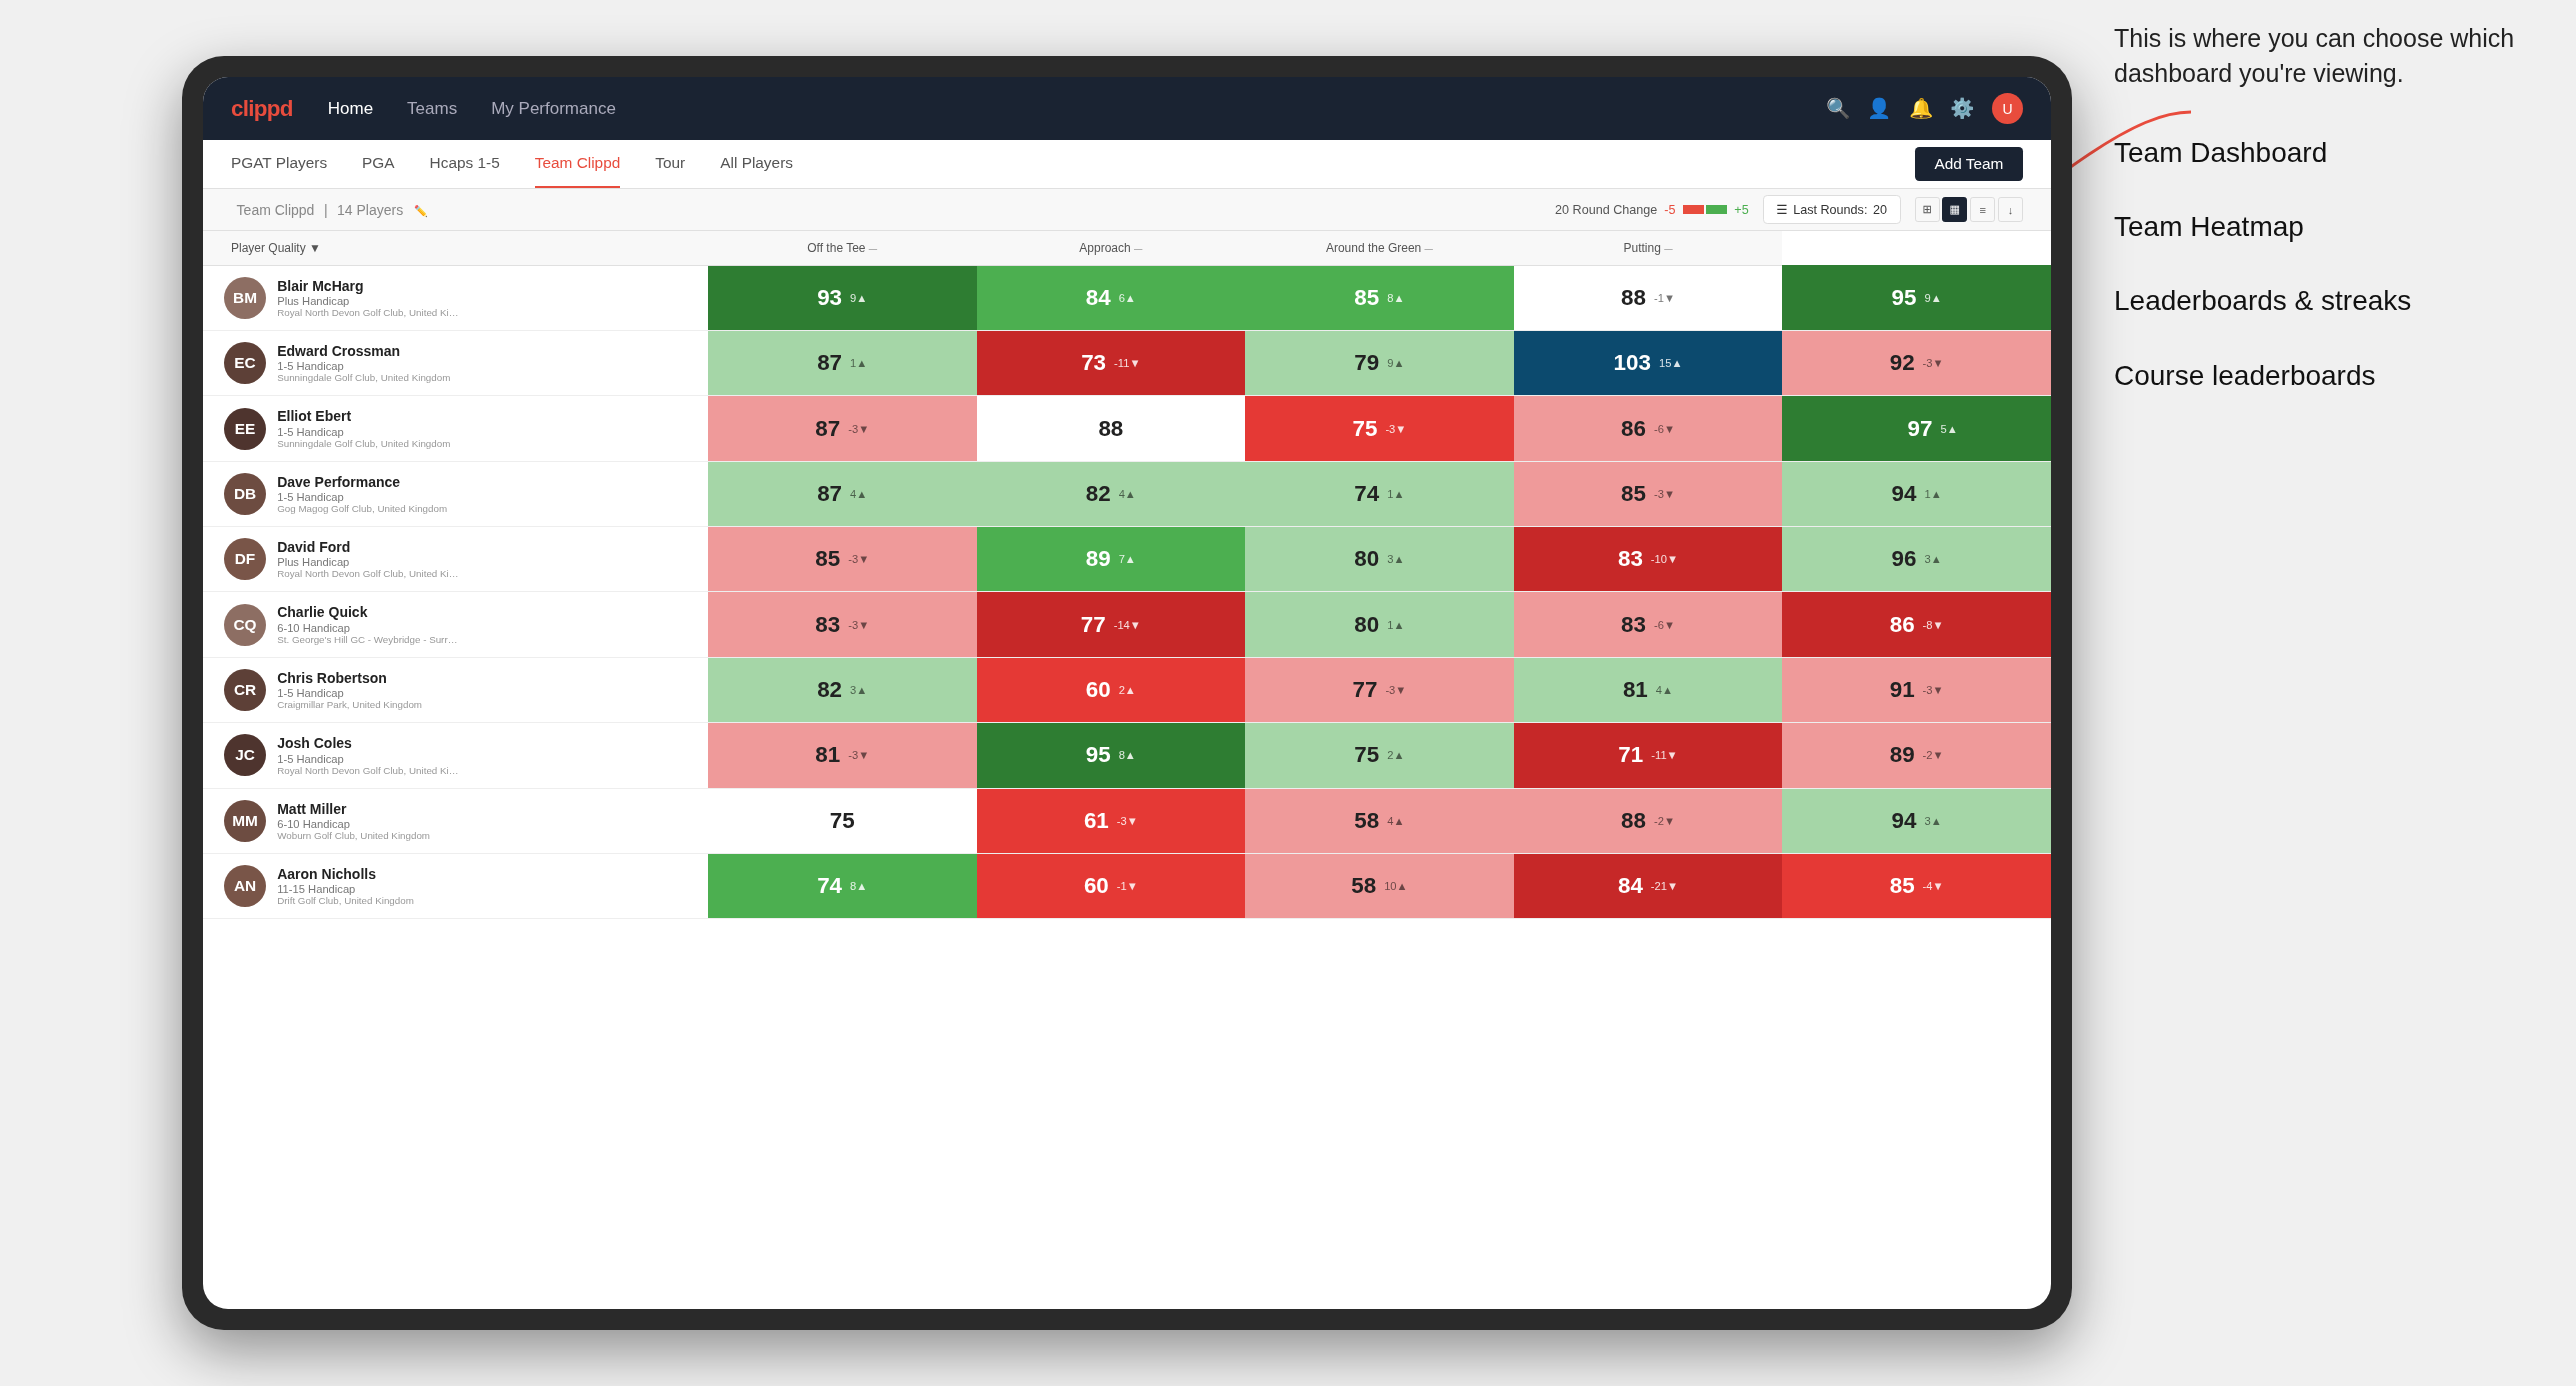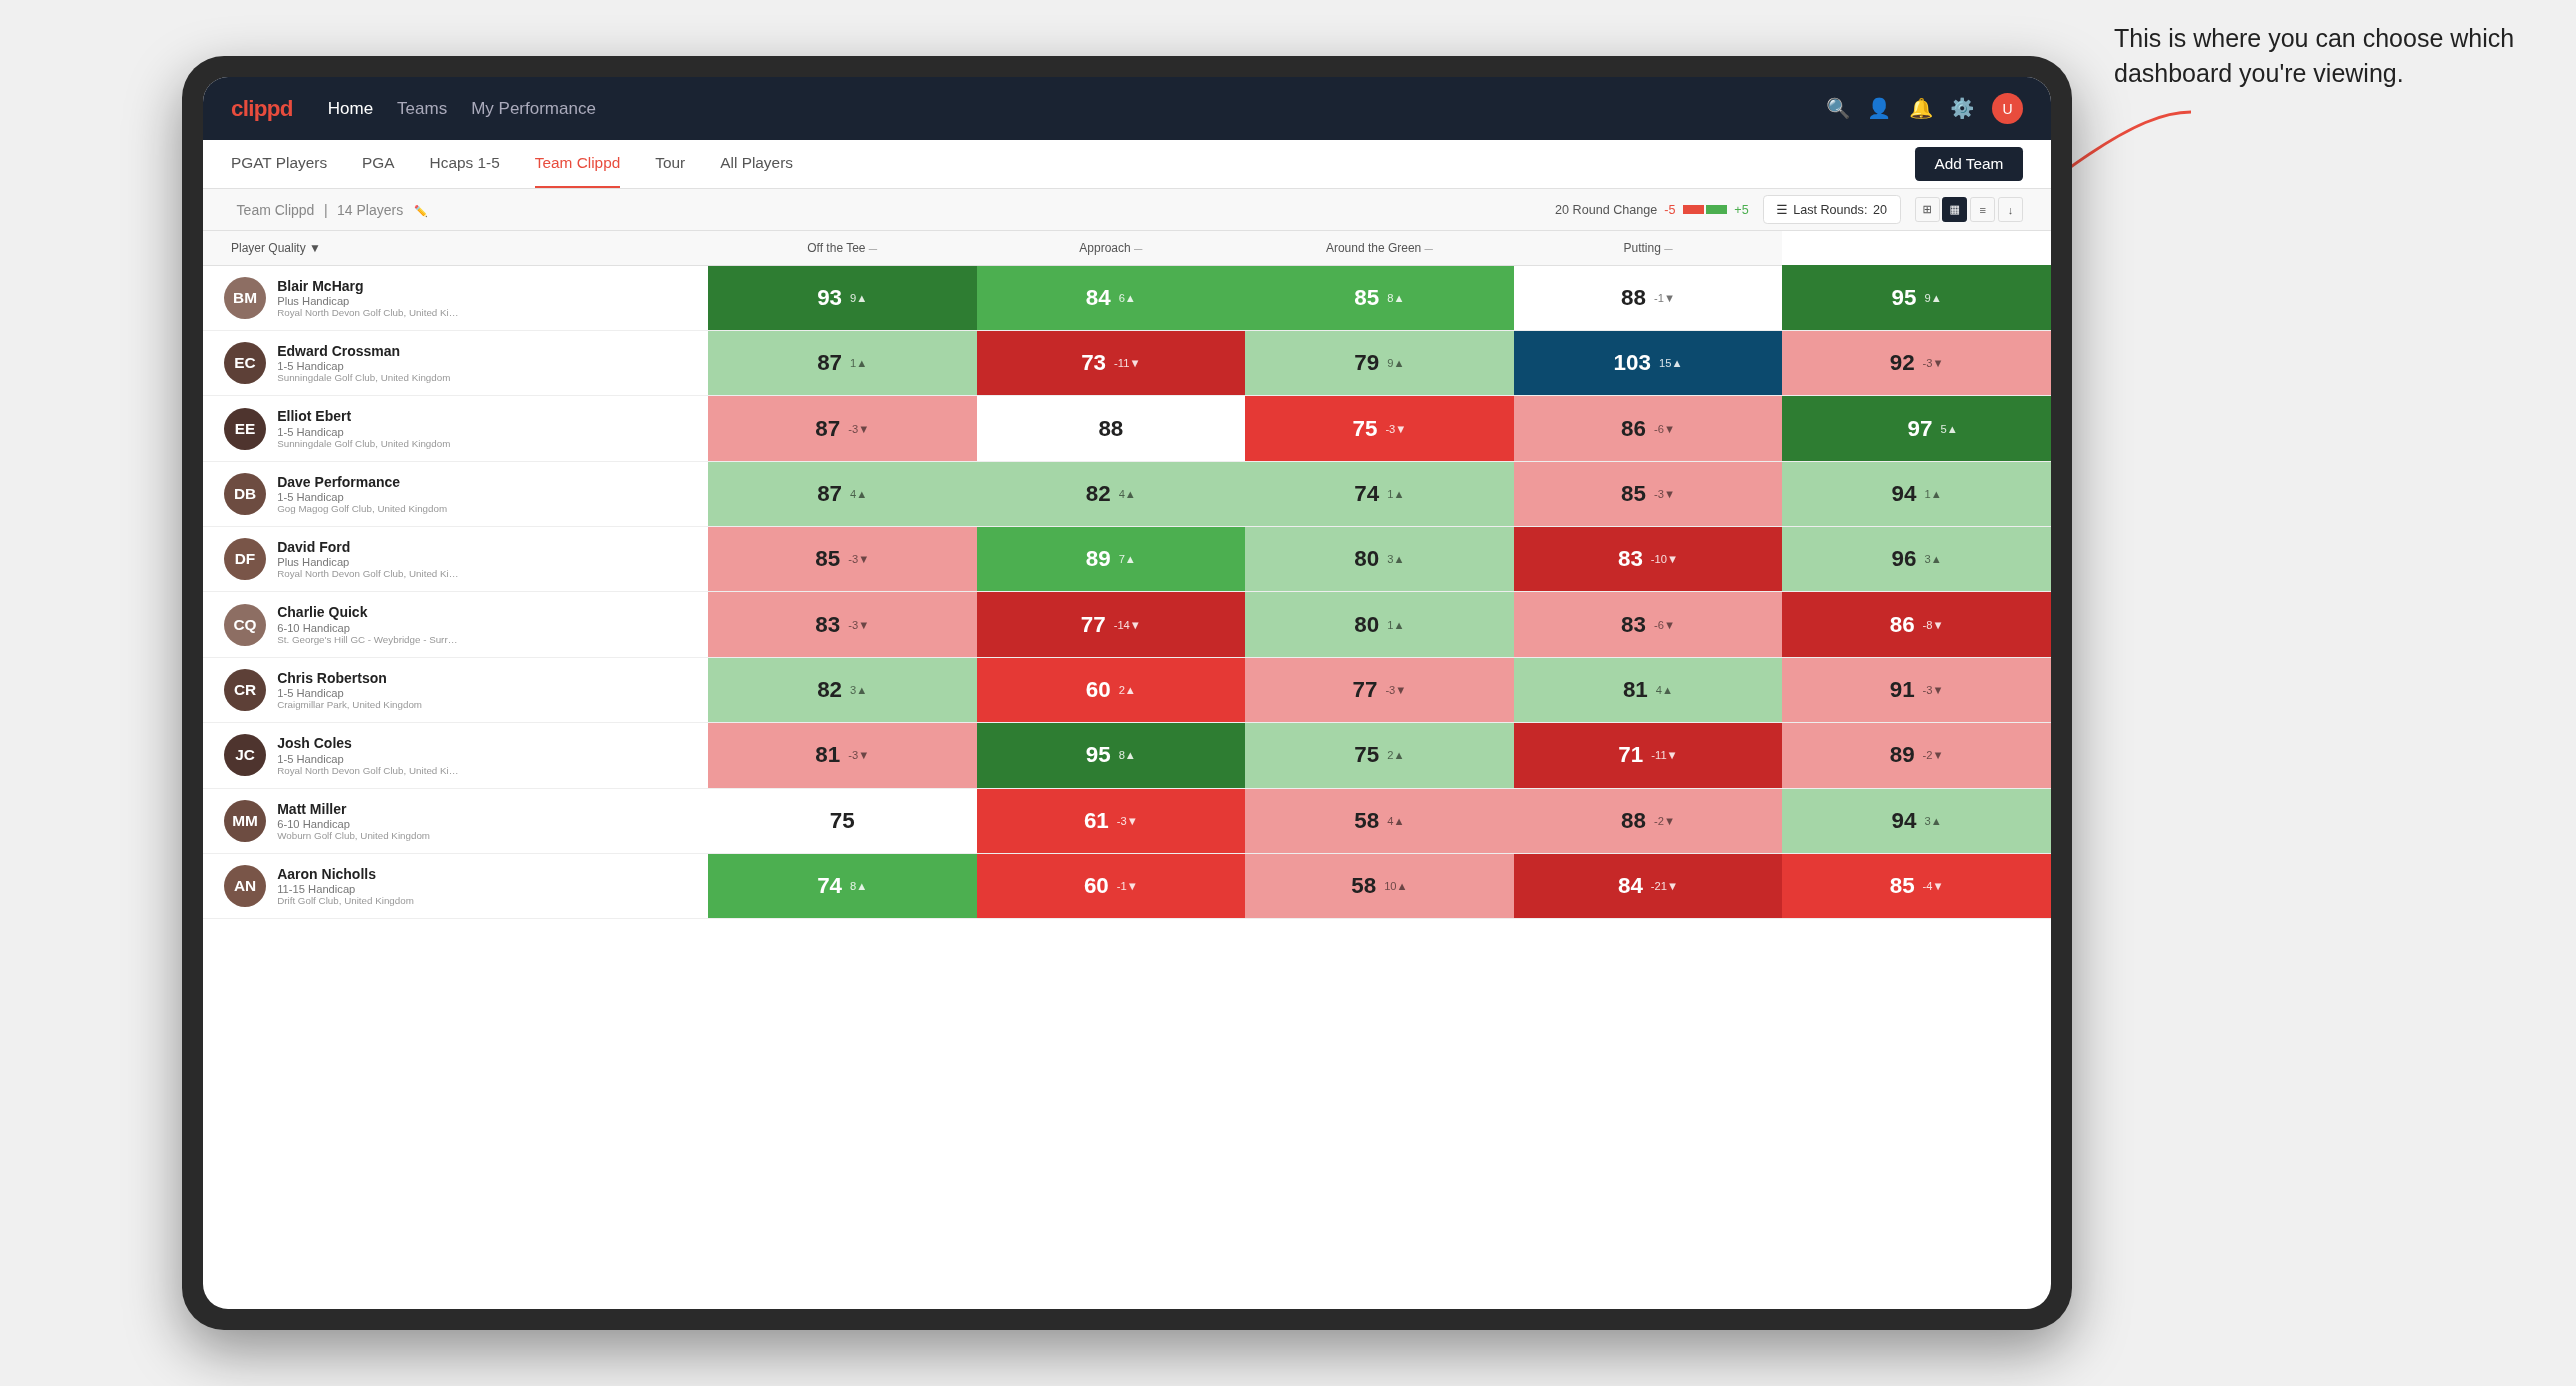--- a/index.html
+++ b/index.html
@@ -76,21 +76,21 @@
     }
     .navbar-logo {
       color: #e84c3d;
       font-size: 22.4px;
       font-weight: 700;
       margin-right: 35px;
       letter-spacing: -0.7px;
     }
     .navbar-nav {
       display: flex;
-      gap: 24px;
+      gap: 34px;
       flex: 1;
     }
     .navbar-nav-item {
       color: #aab;
       font-size: 17px;
       cursor: pointer;
     }
     .navbar-nav-item.active { color: #fff; }
     .navbar-icons {
       display: flex;
@@ -330,20 +330,26 @@
       font-weight: 400;
       display: flex;
       align-items: center;
     }
   </style>
 </head>
 <body>
 
 <div class="annotation-area">
   <div class="annotation-text">This is where you can choose which dashboard you're viewing.</div>
+  <div class="annotation-list">
+    <div class="annotation-list-item">Team Dashboard</div>
+    <div class="annotation-list-item">Team Heatmap</div>
+    <div class="annotation-list-item">Leaderboards &amp; streaks</div>
+    <div class="annotation-list-item">Course leaderboards</div>
+  </div>
 </div>
 
 <svg class="arrow-svg" width="350" height="210" viewBox="0 0 500 300">
   <defs>
     <marker id="arrowhead" markerWidth="10" markerHeight="7" refX="10" refY="3.5" orient="auto">
       <polygon points="0 0, 10 3.5, 0 7" fill="#e84c3d"></polygon>
     </marker>
   </defs>
   <path d="M 480 20 C 400 20, 300 100, 100 260" stroke="#e84c3d" stroke-width="4" fill="none" marker-end="url(#arrowhead)"></path>
 </svg>

